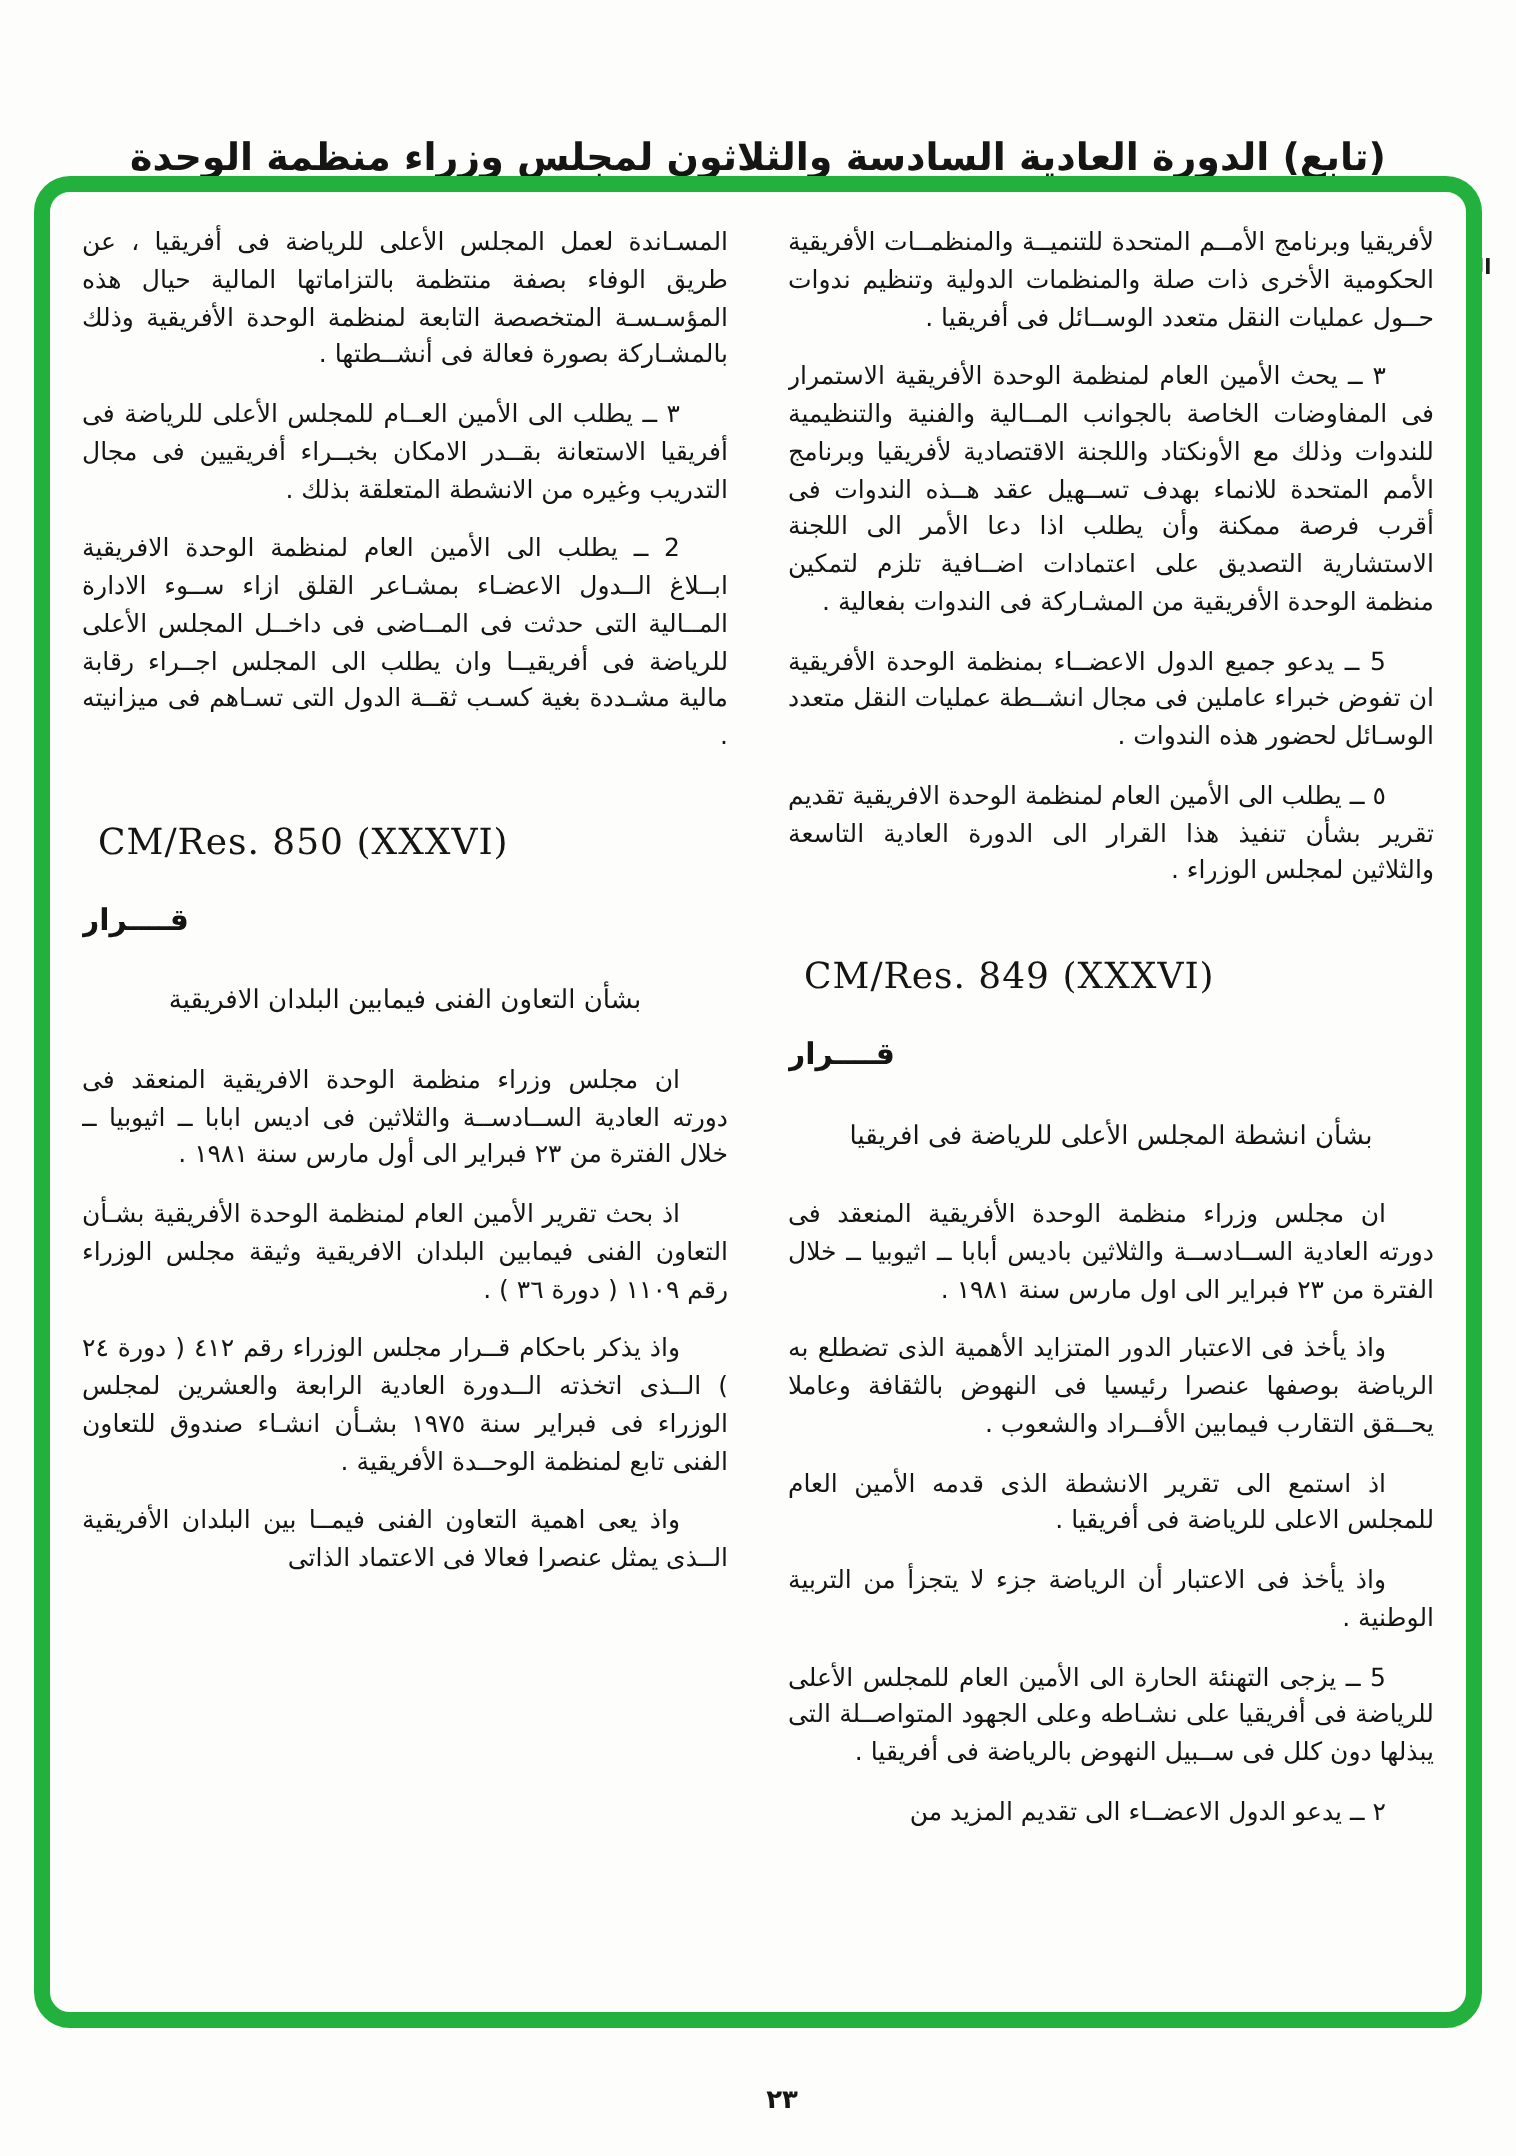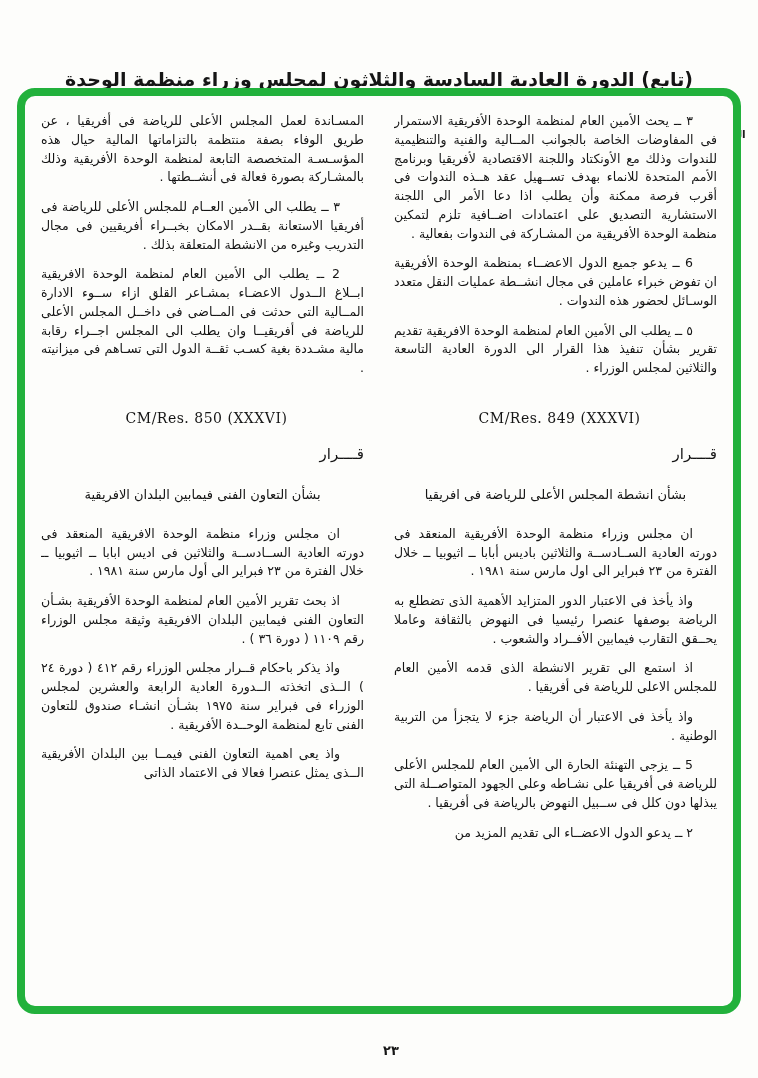--- a/index.html
+++ b/index.html
@@ -50,31 +50,31 @@
     overflow: hidden;
     font-size: 12.5px;
     line-height: 1.5;
     text-align: justify;
   }
   .column p { margin-bottom: 11px; text-indent: 24px; }
   .column p.cont { text-indent: 0; }
   .column p.code {
     font-family: "DejaVu Serif", serif;
     direction: ltr;
-    text-align: center;
+    text-align: left;
     text-indent: 0;
-    font-size: 14px;
+    font-size: 18px;
     letter-spacing: 0.5px;
     margin: 30px 0 14px 0;
     padding-left: 8px;
   }
   .column p.decision {
-    text-align: right;
+    text-align: left;
     text-indent: 0;
-    font-weight: normal;
+    font-weight: bold;
     font-size: 15px;
     letter-spacing: 1px;
     margin: 0 0 20px 0;
   }
   .column p.subject {
     text-align: center;
     text-indent: 0;
     font-weight: normal;
     font-size: 13px;
     margin: 0 0 20px 0;
@@ -93,22 +93,23 @@
 <body>
 
 <header class="page-header">
   <div class="title-line">(تابع) الدورة العادية السادسة والثلاثون لمجلس وزراء منظمة الوحدة الأفريقية في أديس أبابا، ٢٣ فبراير - أول مارس ١٩٨١</div>
   <div class="source-line">المصدر: قرارات وتوصيات وبيانات منظمة الوحدة الأفريقية ١٩٦٣-١٩٨٣، وزارة الخارجية، جمهورية مصر العربية، ط ١٩٨٥، ص ١٣٦ وبعدها</div>
 </header>
 
 <main class="content-box">
 
   <section class="column">
+    <p class="cont">لأفريقيا وبرنامج الأمــم المتحدة للتنميــة والمنظمــات الأفريقية الحكومية الأخرى ذات صلة والمنظمات الدولية وتنظيم ندوات حــول عمليات النقل متعدد الوســائل فى أفريقيا .</p>
     <p>٣ ــ يحث الأمين العام لمنظمة الوحدة الأفريقية الاستمرار فى المفاوضات الخاصة بالجوانب المــالية والفنية والتنظيمية للندوات وذلك مع الأونكتاد واللجنة الاقتصادية لأفريقيا وبرنامج الأمم المتحدة للانماء بهدف تســهيل عقد هــذه الندوات فى أقرب فرصة ممكنة وأن يطلب اذا دعا الأمر الى اللجنة الاستشارية التصديق على اعتمادات اضــافية تلزم لتمكين منظمة الوحدة الأفريقية من المشـاركة فى الندوات بفعالية .</p>
-    <p>6 ــ يدعو جميع الدول الاعضــاء بمنظمة الوحدة الأفريقية ان تفوض خبراء عاملين فى مجال انشــطة عمليات النقل متعدد الوسـائل لحضور هذه الندوات .</p>
+    <p>5 ــ يدعو جميع الدول الاعضــاء بمنظمة الوحدة الأفريقية ان تفوض خبراء عاملين فى مجال انشــطة عمليات النقل متعدد الوسـائل لحضور هذه الندوات .</p>
     <p>٥ ــ يطلب الى الأمين العام لمنظمة الوحدة الافريقية تقديم تقرير بشأن تنفيذ هذا القرار الى الدورة العادية التاسعة والثلاثين لمجلس الوزراء .</p>
     <p class="code">CM/Res. 849 (XXXVI)</p>
     <p class="decision">قــــرار</p>
     <p class="subject">بشأن انشطة المجلس الأعلى للرياضة فى افريقيا</p>
     <p>ان مجلس وزراء منظمة الوحدة الأفريقية المنعقد فى دورته العادية الســادســة والثلاثين باديس أبابا ــ اثيوبيا ــ خلال الفترة من ٢٣ فبراير الى اول مارس سنة ١٩٨١ .</p>
     <p>واذ يأخذ فى الاعتبار الدور المتزايد الأهمية الذى تضطلع به الرياضة بوصفها عنصرا رئيسيا فى النهوض بالثقافة وعاملا يحــقق التقارب فيمابين الأفــراد والشعوب .</p>
     <p>اذ استمع الى تقرير الانشطة الذى قدمه الأمين العام للمجلس الاعلى للرياضة فى أفريقيا .</p>
     <p>واذ يأخذ فى الاعتبار أن الرياضة جزء لا يتجزأ من التربية الوطنية .</p>
     <p>5 ــ يزجى التهنئة الحارة الى الأمين العام للمجلس الأعلى للرياضة فى أفريقيا على نشـاطه وعلى الجهود المتواصــلة التى يبذلها دون كلل فى ســبيل النهوض بالرياضة فى أفريقيا .</p>
     <p>٢ ــ يدعو الدول الاعضــاء الى تقديم المزيد من</p>

